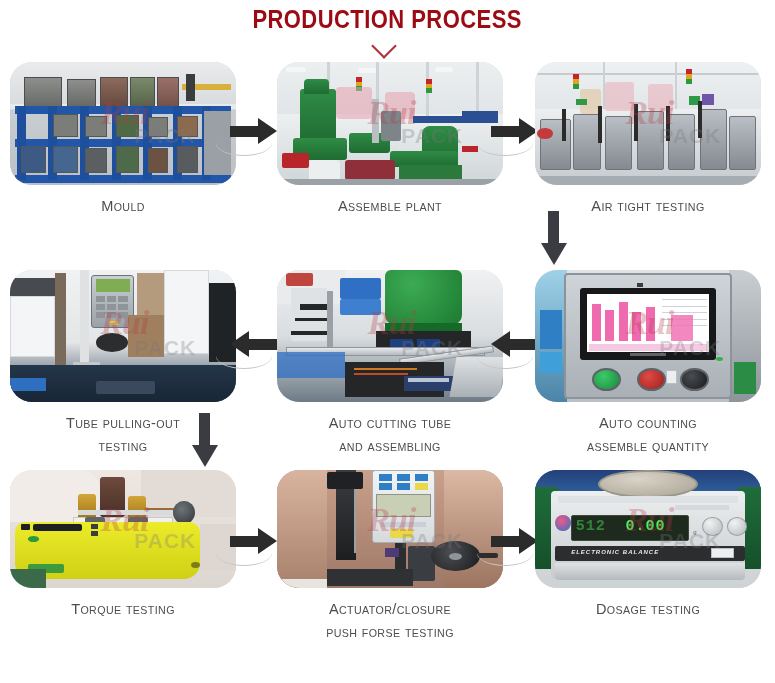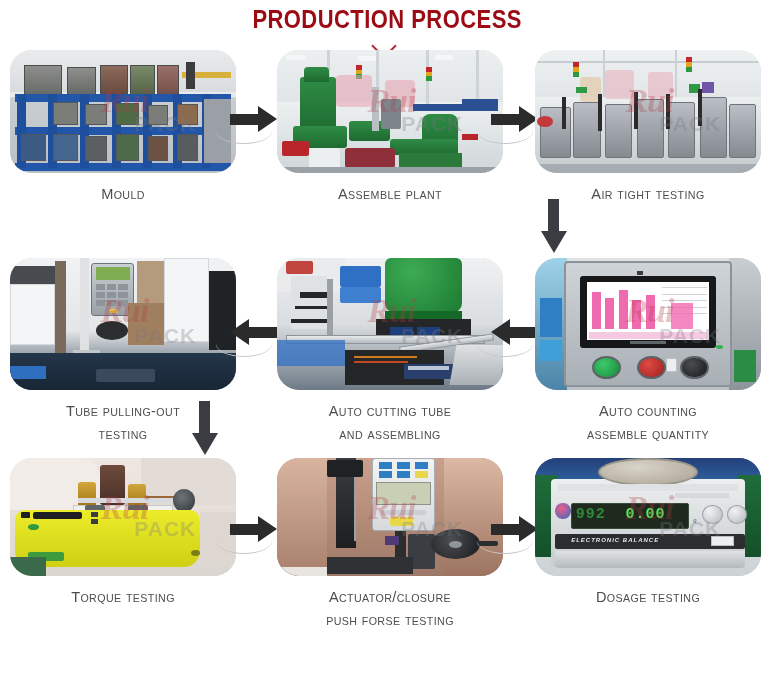--- a/index.html
+++ b/index.html
@@ -41,21 +41,21 @@
     left: 2px; top: 1px;
     width: 16px; height: 16px;
     border-right: 2px solid #b0303a;
     border-bottom: 2px solid #b0303a;
     transform: rotate(45deg);
   }
 
   
   .grid {
     position: absolute;
-    top: 46px;
+    top: 58px;
     left: 0;
     width: 649px;
     height: 625px;
   }
 
   .cell {
     position: absolute;
     width: 226px;
   }
   .cell.c0 { left: 10px; }
@@ -641,21 +641,21 @@
   <div class="cell c2 r2">
     <div class="photo">
       <div class="scene ph-dos">
         <div class="sh" style="left:0;top:0;width:100%;height:22%;background:linear-gradient(#24407a,#2f63a0);"></div>
         <div class="sh grnside" style="left:0;top:14%;width:10%;height:70%;"></div>
         <div class="sh grnside" style="right:0;top:14%;width:10%;height:70%;"></div>
         <div class="sh body" style="left:7%;top:18%;width:86%;height:74%;"></div>
         <div class="sh pan" style="left:28%;top:0;width:44%;height:24%;"></div>
         <div class="sh" style="left:10%;top:22%;width:80%;height:6%;background:#dfe2e4;"></div>
         <div class="sh lcd" style="left:16%;top:38%;width:52%;height:22%;"></div>
-        <div class="sh dig" style="left:18%;top:41%;font-size:15px;letter-spacing:1px;color:rgba(73,245,90,0.45);">992</div>
+        <div class="sh dig" style="left:18%;top:41%;font-size:15px;letter-spacing:1px;color:rgba(73,245,90,0.45);">512</div>
         <div class="sh dig" style="left:40%;top:41%;font-size:15px;letter-spacing:1px;">0.00</div>
         <div class="sh" style="left:70%;top:50%;width:3%;height:4%;color:#5f6468;font-size:6px;">g</div>
         <div class="sh knob" style="left:74%;top:40%;width:9%;height:16%;"></div>
         <div class="sh knob" style="left:85%;top:40%;width:9%;height:16%;"></div>
         <div class="sh" style="left:9%;top:38%;width:7%;height:14%;background:radial-gradient(circle at 40% 35%, #f05a8a, #2f6fc4);border-radius:50%;"></div>
         <div class="sh bar" style="left:9%;top:64%;width:84%;height:13%;"></div>
         <div class="sh lbl" style="left:16%;top:67%;">ELECTRONIC BALANCE</div>
         <div class="sh" style="left:78%;top:66%;width:10%;height:9%;background:#eceef0;border:1px solid #b9bfc3;"></div>
         <div class="sh" style="left:9%;top:79%;width:84%;height:14%;background:linear-gradient(#dfe2e4,#b5babd);border-radius:0 0 4px 4px;"></div>
         <div class="sh" style="left:62%;top:30%;width:24%;height:4%;background:#c9cfd4;opacity:0.6;"></div>

